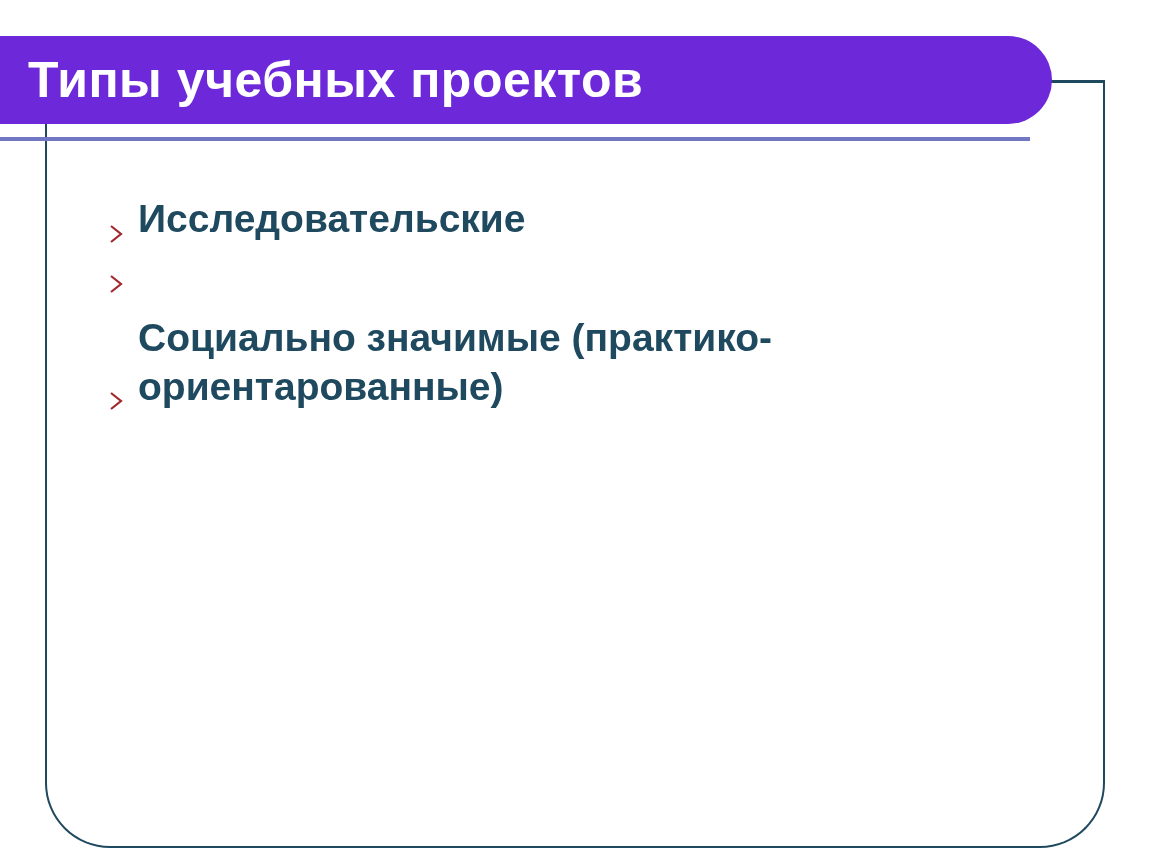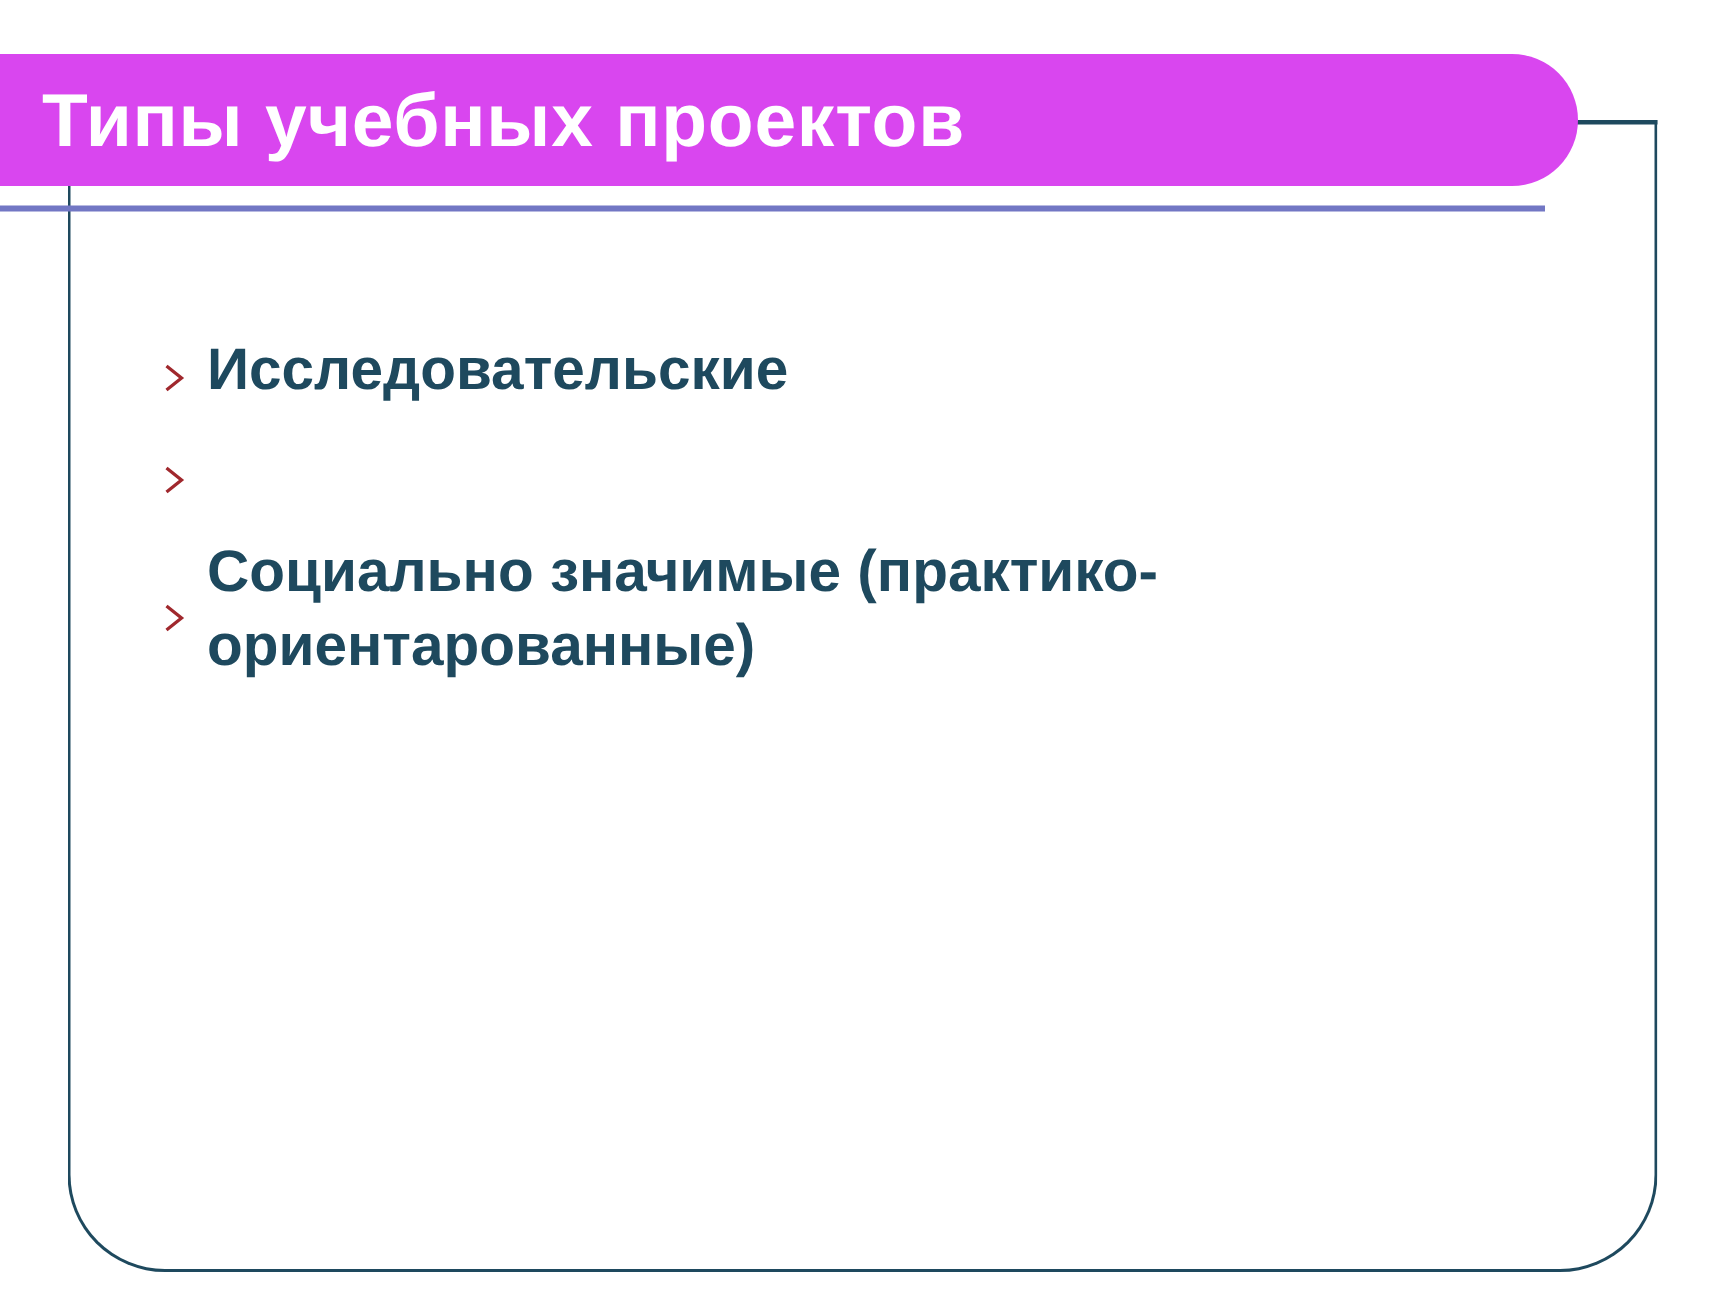--- a/index.html
+++ b/index.html
@@ -19,21 +19,21 @@
       width: 100%;
       height: 100%;
       position: relative;
     }
     .title-banner {
       position: absolute;
       top: 36px;
       left: 0;
       width: 1052px;
       height: 88px;
-      background: #d946ef;
+      background: #6d28d9;
       border-radius: 0 44px 44px 0;
       display: flex;
       align-items: center;
       padding-left: 28px;
       z-index: 2;
     }
     .title-text {
       color: #ffffff;
       font-size: 50px;
       font-weight: bold;
@@ -78,23 +78,22 @@
       z-index: 1;
     }
     .list-area {
       position: absolute;
       top: 195px;
       left: 108px;
       right: 90px;
     }
     .list-item {
       display: flex;
-      align-items: center;
+      align-items: flex-end;
       margin-bottom: 20px;
-      margin-top: 28px;
     }
     .bullet-chevron {
       flex-shrink: 0;
       width: 30px;
       padding-top: 10px;
     }
     .bullet-chevron svg {
       display: block;
     }
     .item-text {

